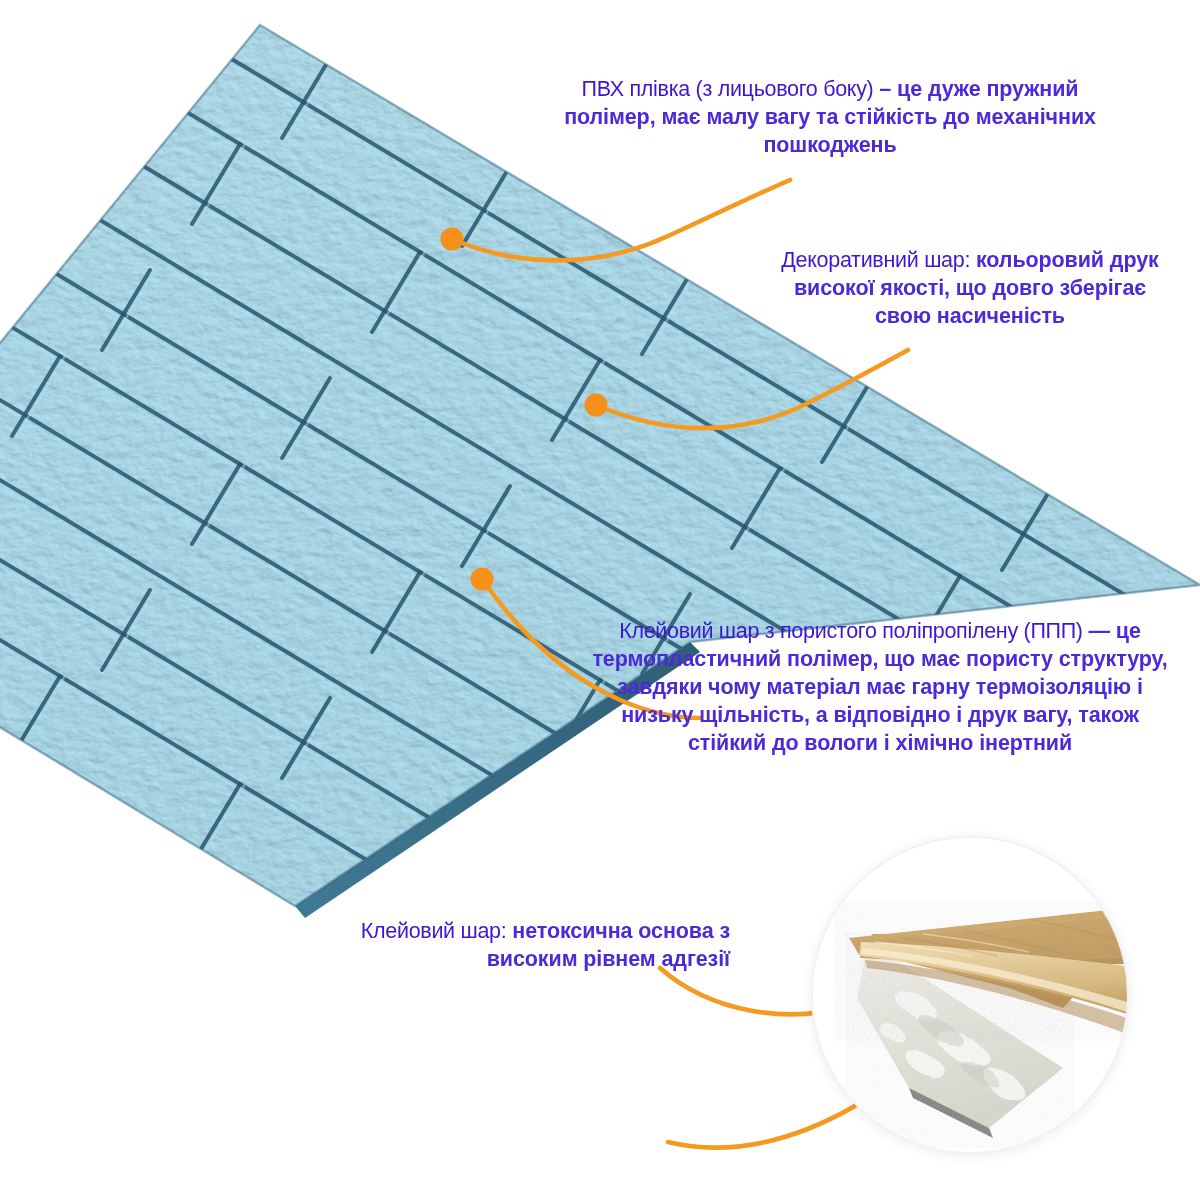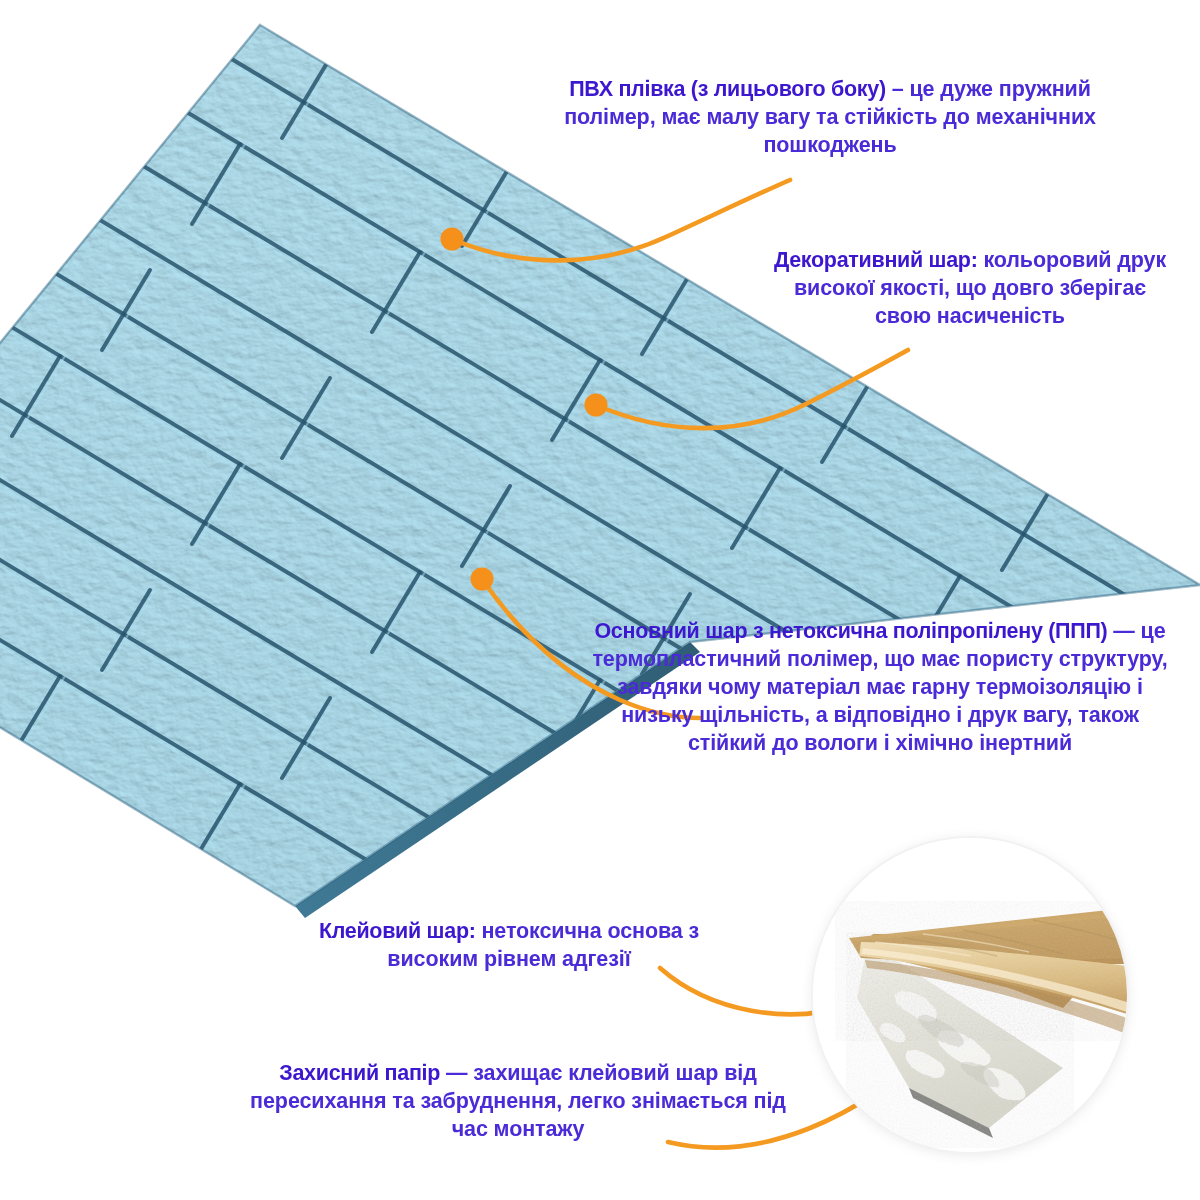--- a/index.html
+++ b/index.html
@@ -26,27 +26,27 @@
     position:absolute;
     color:#4b2ad8;
     font-size:21.5px;
     line-height:1.30;
     letter-spacing:-0.1px;
     text-align:center;
     font-weight:600;
   }
   .callout b{
     color:#3d17cf;
-    font-weight:700;
+    font-weight:400;
     letter-spacing:-0.3px;
   }
   #callout-pvc{left:560px;top:76px;width:540px;text-align:center;}
   #callout-decor{left:770px;top:247px;width:400px;text-align:center;}
   #callout-ppp{left:580px;top:618px;width:600px;text-align:center;}
-  #callout-glue{left:294px;top:918px;width:430px;text-align:center;}
+  #callout-glue{left:300px;top:918px;width:430px;text-align:right;}
   #callout-paper{left:248px;top:1060px;width:540px;text-align:center;}
 
   
   #inset{
     position:absolute;left:813px;top:838px;width:314px;height:314px;
     border-radius:50%;
     overflow:hidden;
     background:#ffffff;
     box-shadow:0 0 0 2px #f2f2f2, 0 2px 14px rgba(0,0,0,0.10);
   }
@@ -339,24 +339,21 @@
 
   <div class="callout" id="callout-pvc">
     <b>ПВХ плівка (з лицьового боку)</b><span> – це дуже пружний полімер, має малу вагу та стійкість до механічних пошкоджень</span>
   </div>
 
   <div class="callout" id="callout-decor">
     <b>Декоративний шар:</b><span> кольоровий друк високої якості, що довго зберігає свою насиченість</span>
   </div>
 
   <div class="callout" id="callout-ppp">
-    <b>Основний шар з нетоксична поліпропілену (ППП)</b><span> — це термопластичний полімер, що має пористу структуру, завдяки чому матеріал має гарну термоізоляцію і низьку щільність, а відповідно і друк вагу, також стійкий до вологи і хімічно інертний</span>
+    <b>Клейовий шар з пористого поліпропілену (ППП)</b><span> — це термопластичний полімер, що має пористу структуру, завдяки чому матеріал має гарну термоізоляцію і низьку щільність, а відповідно і друк вагу, також стійкий до вологи і хімічно інертний</span>
   </div>
 
   <div class="callout" id="callout-glue">
     <b>Клейовий шар:</b><span> нетоксична основа з високим рівнем адгезії</span>
   </div>
 
-  <div class="callout" id="callout-paper">
-    <b>Захисний папір</b><span> — захищає клейовий шар від пересихання та забруднення, легко знімається під час монтажу</span>
-  </div>
 
 </div>
 
 </body></html>

